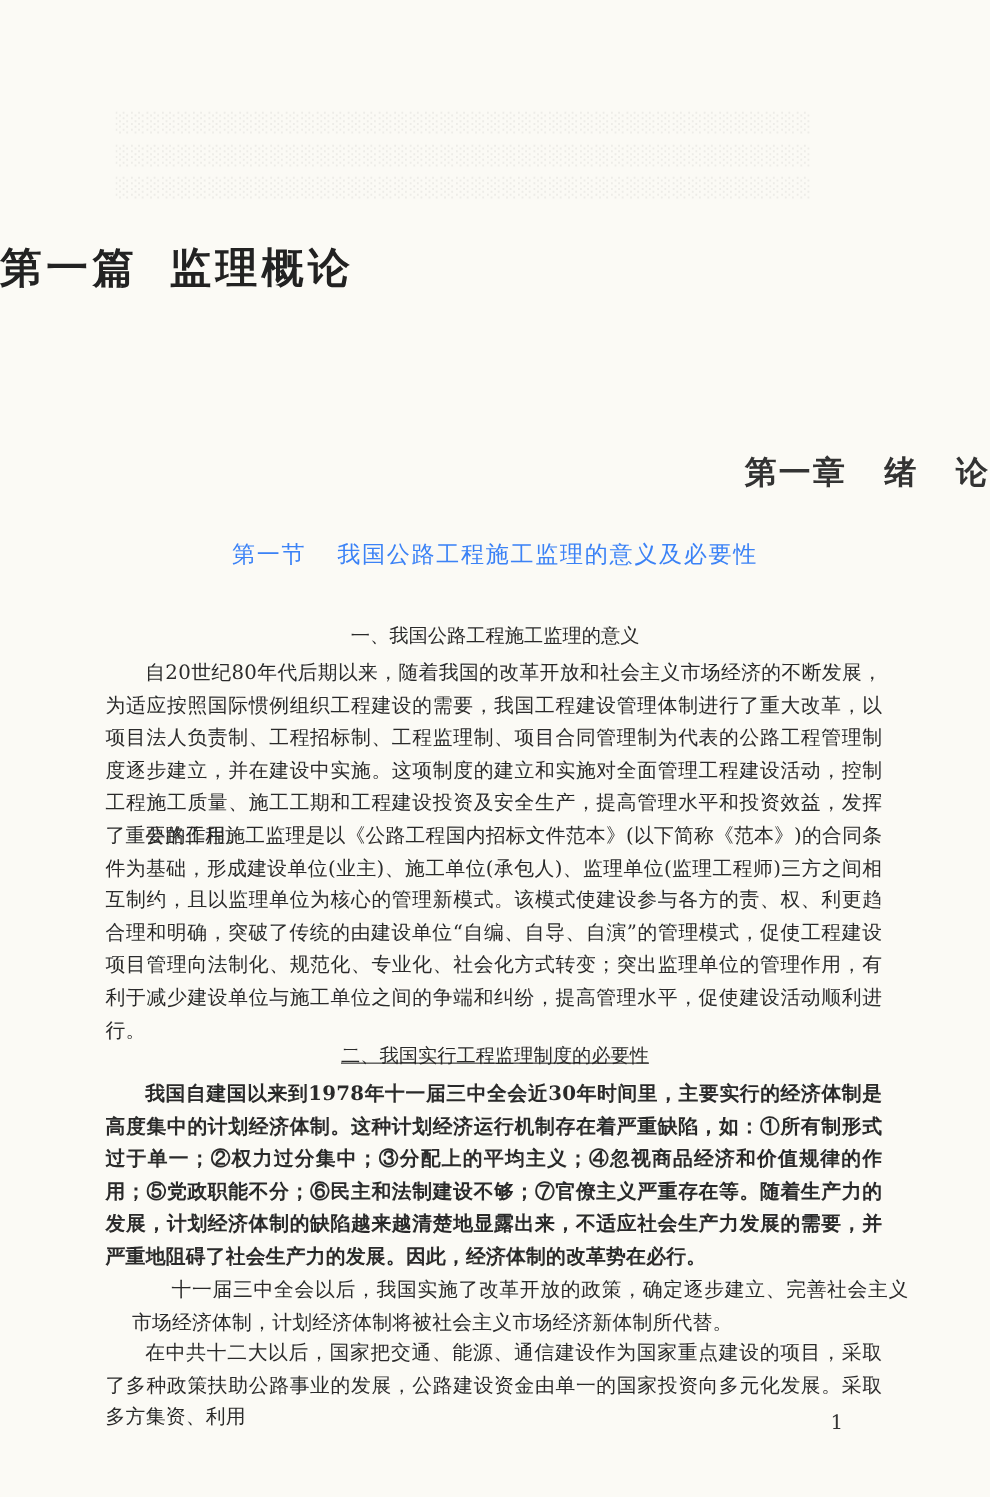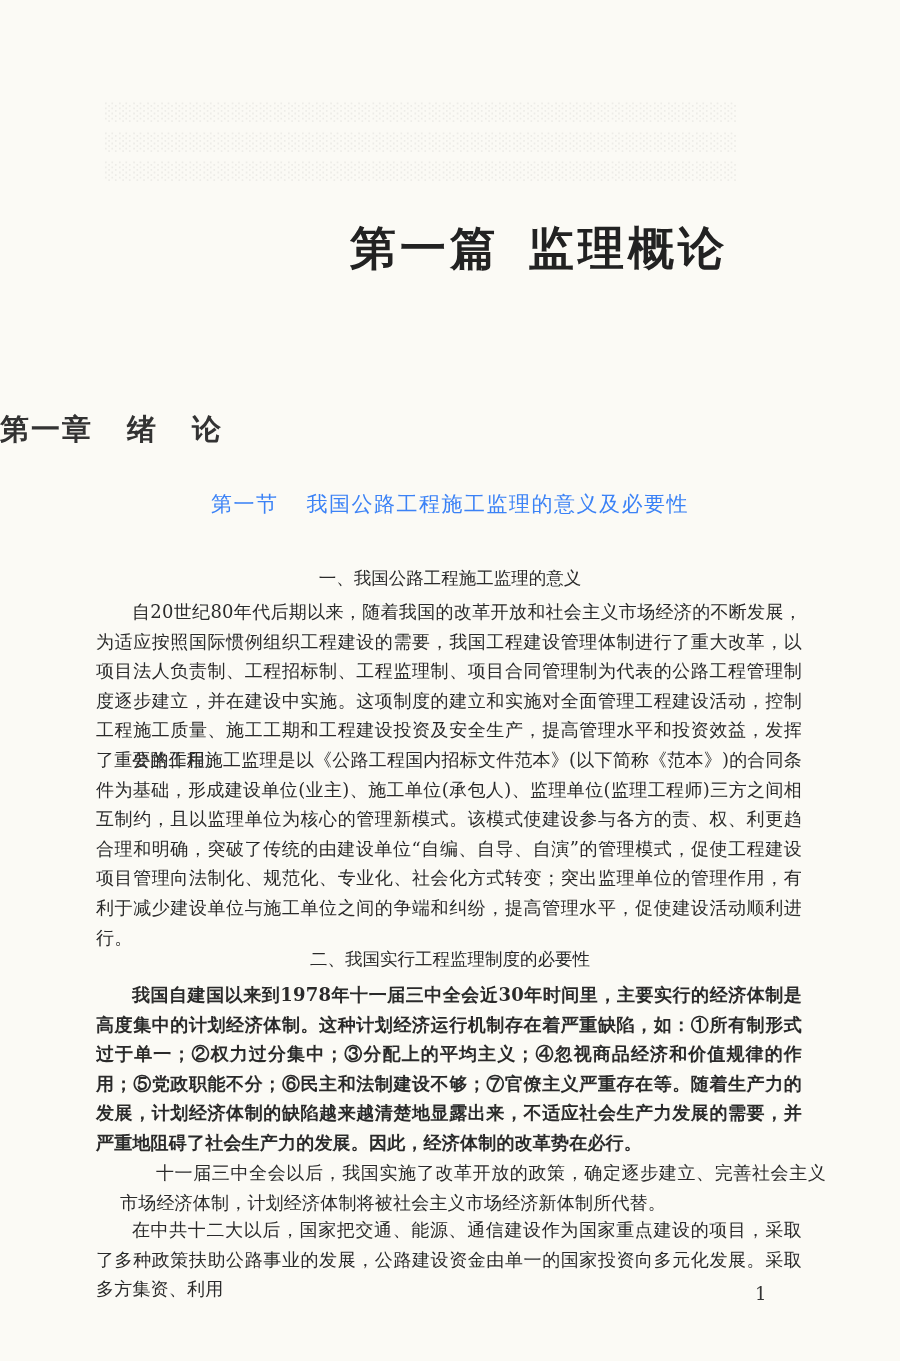--- a/index.html
+++ b/index.html
@@ -25,34 +25,34 @@
       letter-spacing: 1px;
       white-space: nowrap;
       overflow: hidden;
       pointer-events: none;
     }
     .part-title {
       position: absolute;
       top: 218px;
       left: 0;
       width: 728px;
-      text-align: right;
+      text-align: left;
       font-family: "DejaVu Sans", "Liberation Sans", sans-serif;
       font-weight: bold;
-      font-size: 46px;
+      font-size: 38px;
       letter-spacing: 4px;
       color: #222;
     }
     .part-title .gap { display: inline-block; width: 28px; }
     .chapter-title {
       position: absolute;
       top: 410px;
       left: 0;
       width: 900px;
-      text-align: left;
+      text-align: right;
       font-family: "DejaVu Sans", "Liberation Sans", sans-serif;
       font-weight: bold;
       font-size: 29px;
       letter-spacing: 2px;
       color: #333;
     }
     .chapter-title .gap { display: inline-block; width: 34px; }
     .section-title {
       position: absolute;
       top: 490px;
@@ -112,21 +112,21 @@
 <div class="section-title">
   <span>第一节</span><span class="gap"></span><span>我国公路工程施工监理的意义及必要性</span>
 </div>
 
 <div class="sub-heading" style="top:566px;">一、我国公路工程施工监理的意义</div>
 
 <div class="para" style="top:597px;">自20世纪80年代后期以来，随着我国的改革开放和社会主义市场经济的不断发展，为适应按照国际惯例组织工程建设的需要，我国工程建设管理体制进行了重大改革，以项目法人负责制、工程招标制、工程监理制、项目合同管理制为代表的公路工程管理制度逐步建立，并在建设中实施。这项制度的建立和实施对全面管理工程建设活动，控制工程施工质量、施工工期和工程建设投资及安全生产，提高管理水平和投资效益，发挥了重要的作用。</div>
 
 <div class="para" style="top:745px;">公路工程施工监理是以《公路工程国内招标文件范本》(以下简称《范本》)的合同条件为基础，形成建设单位(业主)、施工单位(承包人)、监理单位(监理工程师)三方之间相互制约，且以监理单位为核心的管理新模式。该模式使建设参与各方的责、权、利更趋合理和明确，突破了传统的由建设单位“自编、自导、自演”的管理模式，促使工程建设项目管理向法制化、规范化、专业化、社会化方式转变；突出监理单位的管理作用，有利于减少建设单位与施工单位之间的争端和纠纷，提高管理水平，促使建设活动顺利进行。</div>
 
-<div class="sub-heading" style="top:947px;">二、我国实行工程监理制度的必要性</div>
+<div class="sub-heading" style="top:947px;text-decoration:underline;">二、我国实行工程监理制度的必要性</div>
 
 <div class="para" style="top:980px;font-weight:bold;">我国自建国以来到1978年十一届三中全会近30年时间里，主要实行的经济体制是高度集中的计划经济体制。这种计划经济运行机制存在着严重缺陷，如：①所有制形式过于单一；②权力过分集中；③分配上的平均主义；④忽视商品经济和价值规律的作用；⑤党政职能不分；⑥民主和法制建设不够；⑦官僚主义严重存在等。随着生产力的发展，计划经济体制的缺陷越来越清楚地显露出来，不适应社会生产力发展的需要，并严重地阻碍了社会生产力的发展。因此，经济体制的改革势在必行。</div>
 
 <div class="para" style="top:1158px;margin-left:24px;">十一届三中全会以后，我国实施了改革开放的政策，确定逐步建立、完善社会主义市场经济体制，计划经济体制将被社会主义市场经济新体制所代替。</div>
 
 <div class="para" style="top:1217px;font-family:Liberation Mono, monospace;">在中共十二大以后，国家把交通、能源、通信建设作为国家重点建设的项目，采取了多种政策扶助公路事业的发展，公路建设资金由单一的国家投资向多元化发展。采取多方集资、利用</div>
 
 <div class="page-number">1</div>
 
 </body></html>

